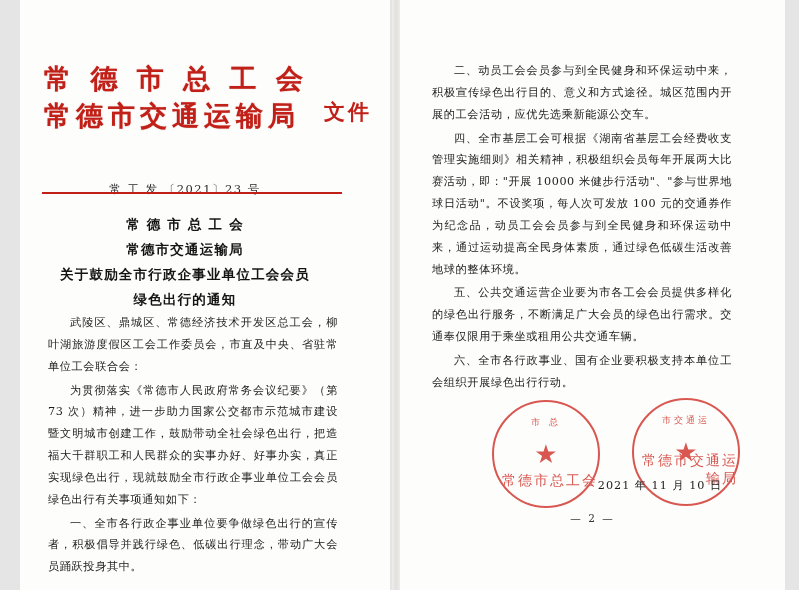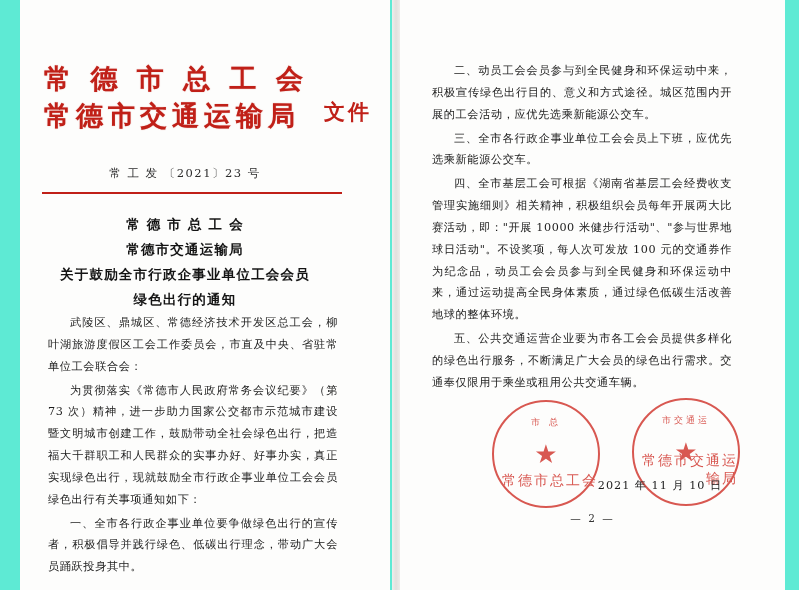--- a/index.html
+++ b/index.html
@@ -10,21 +10,21 @@
   body {
     width: 799px;
     height: 590px;
     overflow: hidden;
     font-family: "DejaVu Serif", serif;
   }
   #page {
     position: relative;
     width: 799px;
     height: 590px;
-    background: #5eead4;
+    background: #e5e5e5;
   }
   
   .page-half {
     position: absolute;
     top: 0;
     height: 590px;
     background: #fdfdfc;
   }
   #left-page {
     left: 20px;
@@ -70,21 +70,21 @@
     font-size: 21px;
     letter-spacing: 3px;
     white-space: nowrap;
     margin-left: 24px;
     position: relative;
     top: -6px;
   }
   #doc-number {
     position: absolute;
     left: 0;
-    top: 166px;
+    top: 182px;
     width: 370px;
     text-align: center;
     font-size: 11.5px;
     color: #2b2b2b;
     letter-spacing: 1.5px;
   }
   #red-rule {
     position: absolute;
     left: 42px;
     top: 192px;
@@ -220,23 +220,23 @@
   </div>
 
   <div class="body-col" id="left-body">
     <p class="para">武陵区、鼎城区、常德经济技术开发区总工会，柳叶湖旅游度假区工会工作委员会，市直及中央、省驻常单位工会联合会：</p>
     <p class="para">为贯彻落实《常德市人民政府常务会议纪要》（第 73 次）精神，进一步助力国家公交都市示范城市建设暨文明城市创建工作，鼓励带动全社会绿色出行，把造福大千群职工和人民群众的实事办好、好事办实，真正实现绿色出行，现就鼓励全市行政企事业单位工会会员绿色出行有关事项通知如下：</p>
     <p class="para">一、全市各行政企事业单位要争做绿色出行的宣传者，积极倡导并践行绿色、低碳出行理念，带动广大会员踊跃投身其中。</p>
   </div>
 
   <div class="body-col" id="right-body">
     <p class="para">二、动员工会会员参与到全民健身和环保运动中来，积极宣传绿色出行目的、意义和方式途径。城区范围内开展的工会活动，应优先选乘新能源公交车。</p>
-    <p class="para">三、全市各行政企事业单位工会会员上下班，应优先选乘新能源公交车。</p>
     <p class="para">四、全市基层工会可根据《湖南省基层工会经费收支管理实施细则》相关精神，积极组织会员每年开展两大比赛活动，即："开展 10000 米健步行活动"、"参与世界地球日活动"。不设奖项，每人次可发放 100 元的交通券作为纪念品，动员工会会员参与到全民健身和环保运动中来，通过运动提高全民身体素质，通过绿色低碳生活改善地球的整体环境。</p>
     <p class="para">五、公共交通运营企业要为市各工会会员提供多样化的绿色出行服务，不断满足广大会员的绿色出行需求。交通奉仅限用于乘坐或租用公共交通车辆。</p>
+    <p class="para">六、全市各行政事业、国有企业要积极支持本单位工会组织开展绿色出行行动。</p>
   </div>
 
   <div class="seal" id="seal-union">
     <div class="seal-top">市 总</div>
     <div class="seal-star">★</div>
     <div class="seal-bottom">常德市总工会</div>
   </div>
 
   <div class="seal" id="seal-transport">
     <div class="seal-top">市交通运</div>

